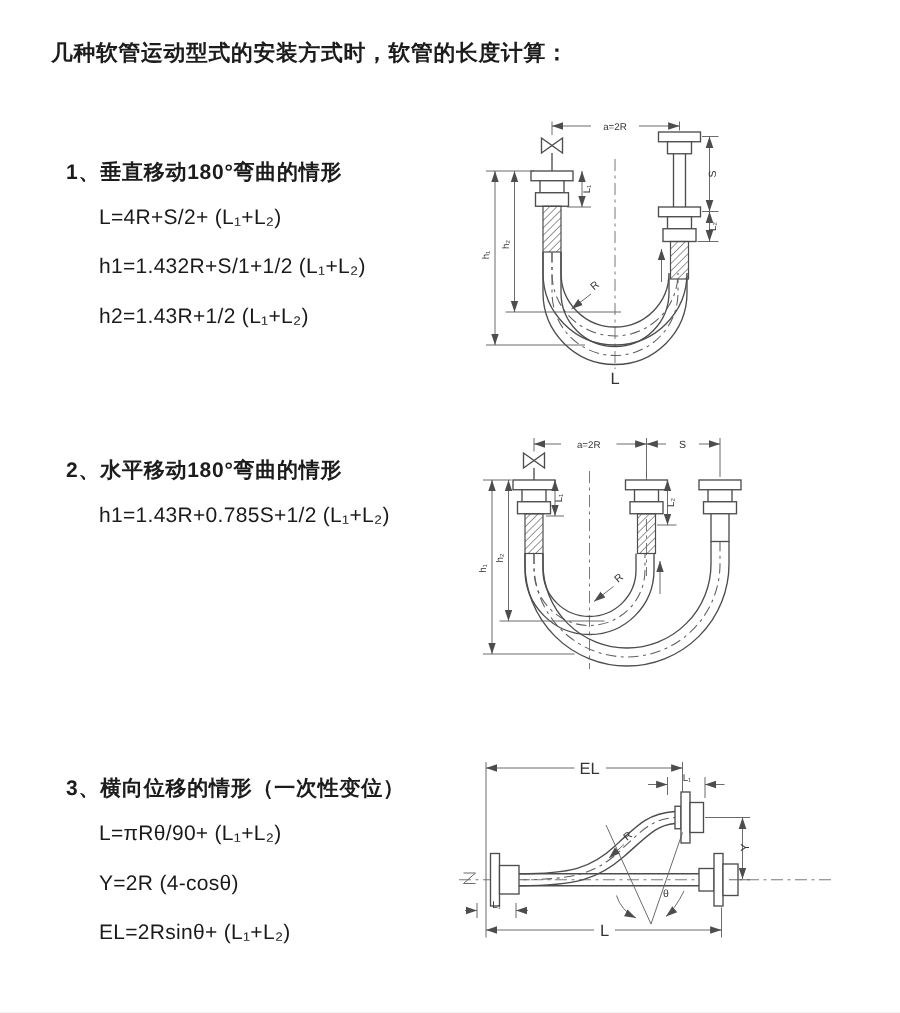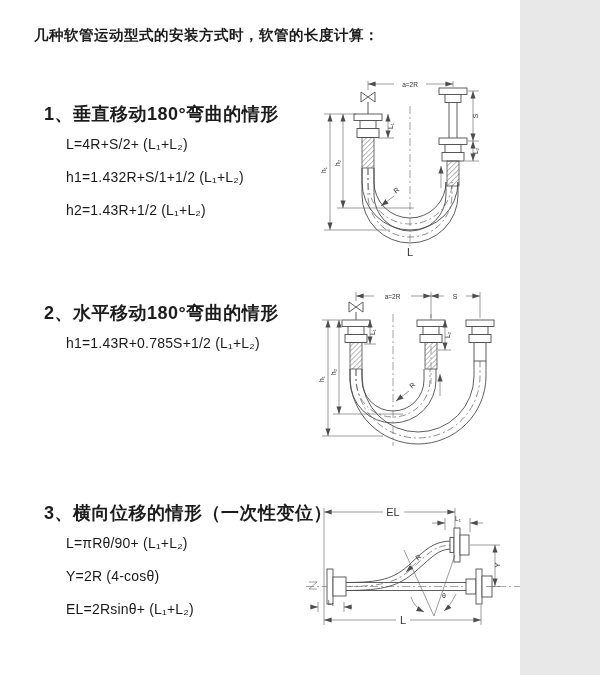--- a/index.html
+++ b/index.html
@@ -1,20 +1,20 @@
 <!DOCTYPE html>
 <html><head>
 <meta charset="utf-8">
 <style>
   html,body{margin:0;padding:0;background:#e8e8e8;}
-  .page{position:relative;width:520px;height:675px;background:#ffffff;overflow:hidden;
+  .page{position:relative;width:600px;height:675px;background:#ffffff;overflow:hidden;
         font-family:"Liberation Sans","DejaVu Sans",sans-serif;color:#1c1c1c;}
   .title{position:absolute;left:34px;top:26px;font-size:14.5px;font-weight:bold;letter-spacing:0.5px;}
   .sec{position:absolute;}
-  .sec .heading{font-size:18px;font-weight:bold;letter-spacing:0.5px;line-height:20px;}
+  .sec .heading{font-size:14px;font-weight:bold;letter-spacing:0.5px;line-height:20px;}
   .formulas{margin-left:22px;margin-top:10px;}
   .formula{font-size:14px;line-height:21px;margin-bottom:12px;letter-spacing:0.2px;color:#1a1a1a;}
   .dg{position:absolute;}
   .dg svg{display:block;}
   .dg text{font-family:"Liberation Sans","DejaVu Sans",sans-serif;fill:#333;}
   .t6{font-size:6.5px;} .t7{font-size:7px;} .t8{font-size:8px;} .t11{font-size:11px;}
   .ln{fill:none;stroke:#4d4d4d;stroke-width:0.9;}
   .dim{fill:none;stroke:#5a5a5a;stroke-width:0.6;}
   .cl{fill:none;stroke:#6a6a6a;stroke-width:0.6;stroke-dasharray:8,3,2,3;}
   .dsh{fill:none;stroke:#5f5f5f;stroke-width:0.7;stroke-dasharray:7,3,2,3;}
@@ -176,21 +176,21 @@
       <text class="t6" transform="rotate(-90 141.5 51)" x="141.5" y="51" text-anchor="middle">L₂</text>
       <line class="dim" x1="130" y1="66" x2="143" y2="66"></line>
 
       <text class="t7" transform="rotate(-40 106 103)" x="106" y="103" text-anchor="middle">R</text>
       <line class="dim" x1="101" y1="107" x2="88" y2="117" marker-end="url(#d2ar)"></line>
 
       <line class="dim" x1="132" y1="112" x2="132" y2="90" marker-end="url(#d2ar)"></line>
     </svg>
   </div>
 
-  <section class="sec" style="left:44px;top:503px;">
+  <section class="sec" style="left:44px;top:515px;">
     <div class="heading">3、横向位移的情形（一次性变位）</div>
     <div class="formulas">
       <div class="formula">L=πRθ/90+ (L₁+L₂)</div>
       <div class="formula">Y=2R (4-cosθ)</div>
       <div class="formula">EL=2Rsinθ+ (L₁+L₂)</div>
     </div>
   </section>
 
   <div class="dg" style="left:298px;top:498px;">
     <svg width="300" height="152" viewBox="0 0 300 152">

